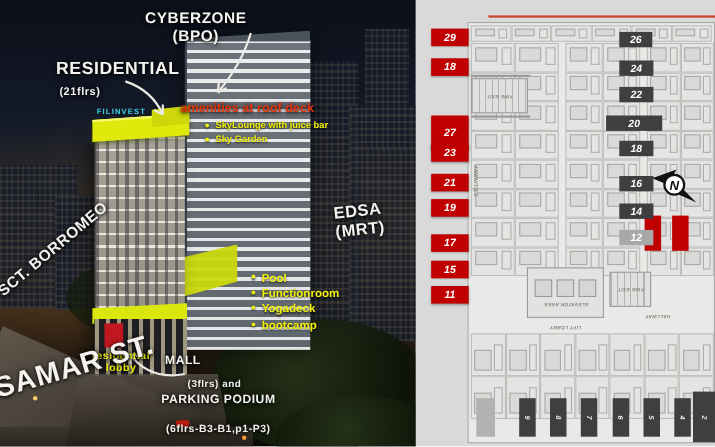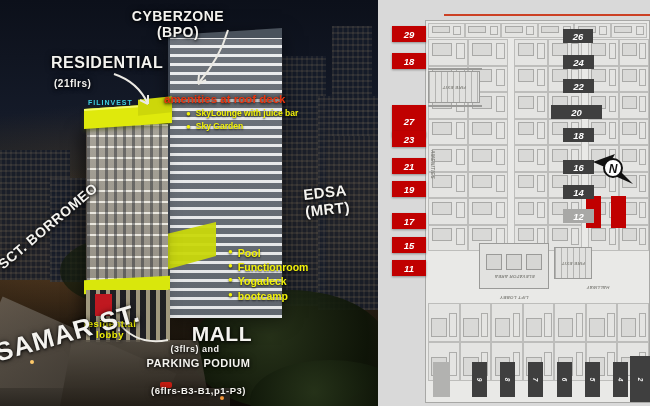--- a/index.html
+++ b/index.html
@@ -174,21 +174,21 @@
           <span>Yogadeck</span>
         </div>
         <div class="row">
           <span class="d">●</span>
           <span>bootcamp</span>
         </div>
       </div>
 
     <div class="lbl yellow" style="left:80px;top:318px;width:60px;text-align:center;font-size:9.5px;font-weight:bold;">residential lobby</div>
 
-    <div class="lbl" style="left:162px;top:322px;width:90px;text-align:right;font-size:21px;">MALL</div>
+    <div class="lbl" style="left:150px;top:322px;width:90px;text-align:left;font-size:11px;">MALL</div>
     <div class="lbl sub" style="left:150px;top:344px;width:90px;text-align:center;font-size:9px;">(3flrs) and</div>
     <div class="lbl" style="left:126px;top:357px;width:145px;text-align:center;font-size:11px;">PARKING PODIUM</div>
     <div class="lbl sub" style="left:126px;top:385px;width:145px;text-align:center;font-size:9.5px;">(6flrs-B3-B1,p1-P3)</div>
 
     <div class="lbl" style="left:-4px;top:338px;font-size:26px;transform:rotate(-16deg);transform-origin:left center;letter-spacing:1px;">SAMAR ST.</div>
   </div>
 
   <div class="planpanel">
     <div class="topline"></div>
 

